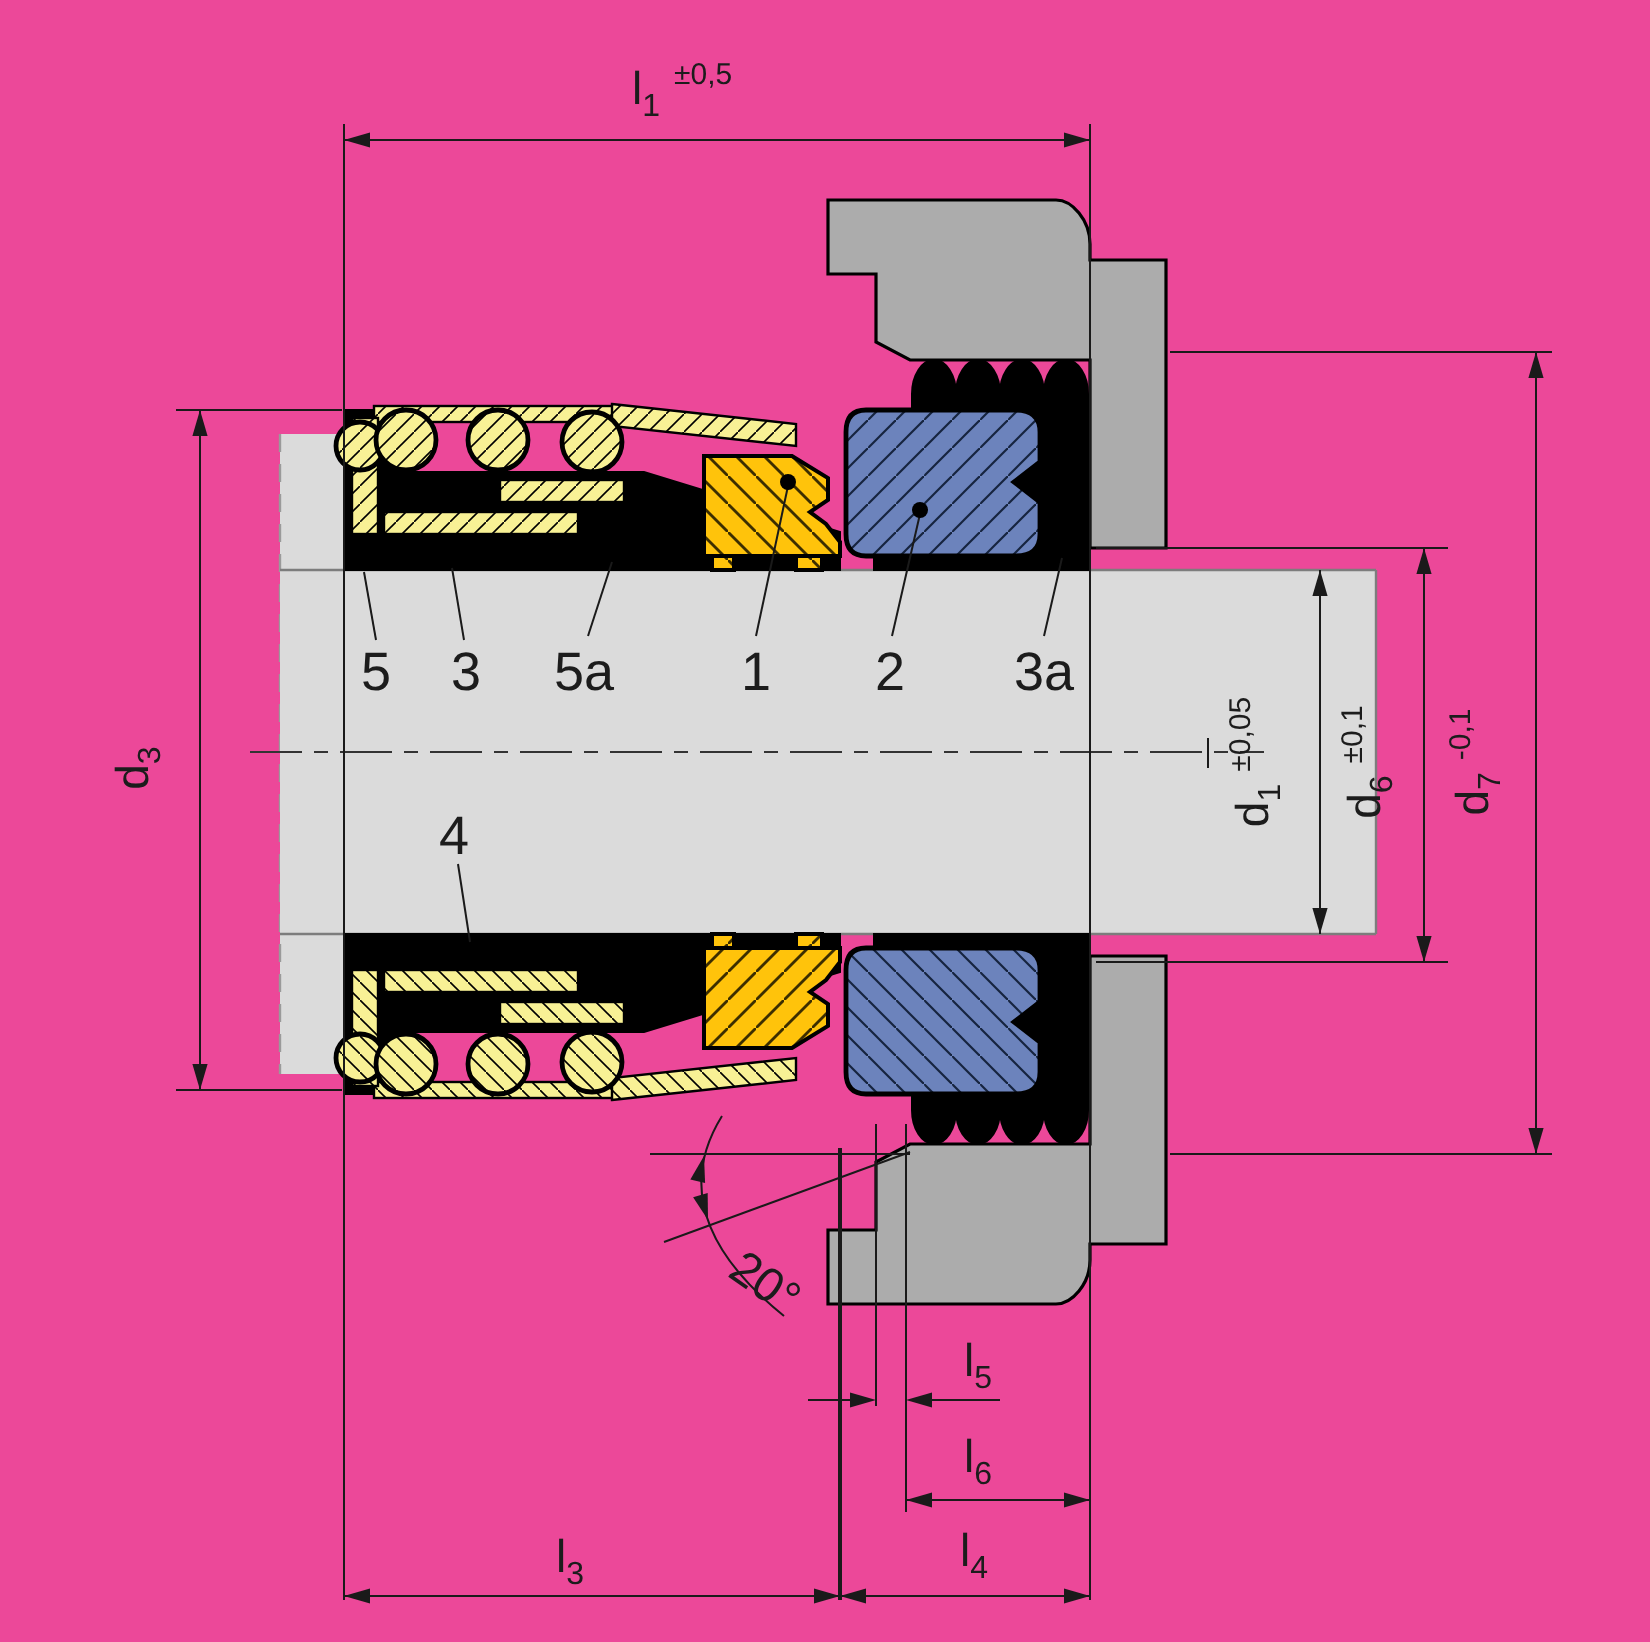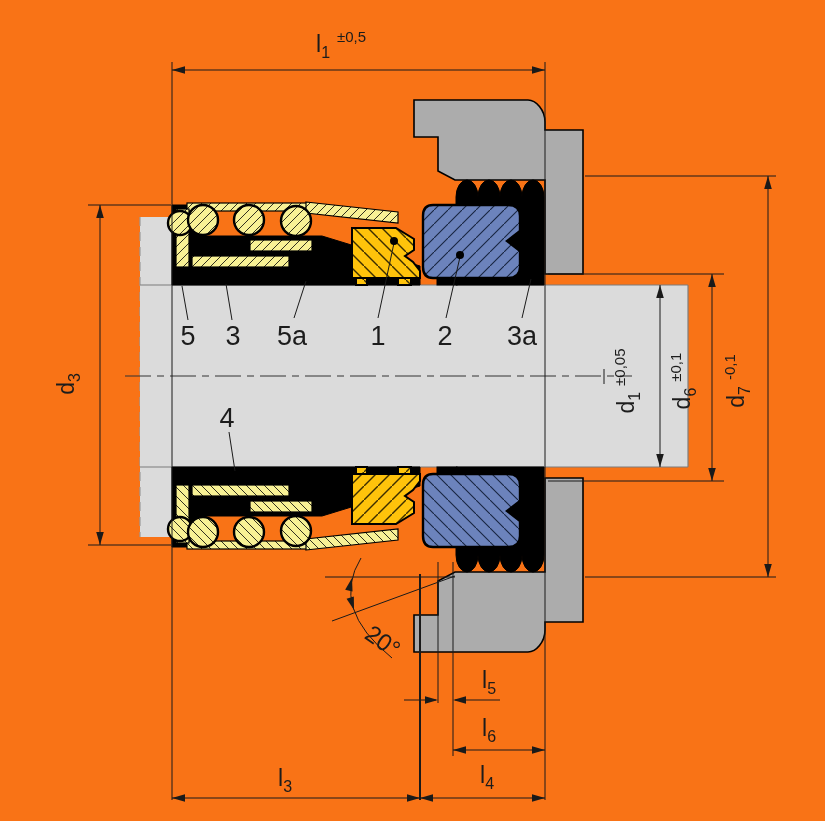--- a/index.html
+++ b/index.html
@@ -1,16 +1,16 @@
 <!DOCTYPE html>
 <html style="--housing: #ACACAC; --shaft: #DBDBDB; --elastomer: #000000; --spring-band: #F8F195; --seal-face: #FFC30B; --seat: #6C83BC; --line: #1a1a1a;"><head>
 <meta charset="utf-8">
 <style>
   html,body{margin:0;padding:0;background:#fff;}
-  .stage{width:825px;height:821px;position:relative;background:#f97316;overflow:hidden;}
+  .stage{width:825px;height:821px;position:relative;background:#ec4899;overflow:hidden;}
   svg{display:block;font-family:"Liberation Sans","DejaVu Sans",sans-serif;}
   .ln{stroke:var(--line);stroke-width:1;fill:none;}
   .ln2{stroke:var(--line);stroke-width:2;fill:none;}
   .edge{stroke:#7d7d7d;stroke-width:1.2;fill:none;}
   .break{stroke:#9a9a9a;stroke-width:1.2;fill:none;stroke-dasharray:9 6;}
   .center{stroke:#333;stroke-width:1;fill:none;stroke-dasharray:26 6 7 6;}
   .arw{fill:var(--line);stroke:none;}
   .f-shaft{fill:var(--shaft);}
   .f-housing{fill:var(--housing);stroke:#000;stroke-width:1.6;}
   .f-black{fill:var(--elastomer);stroke:#000;stroke-width:1;}

